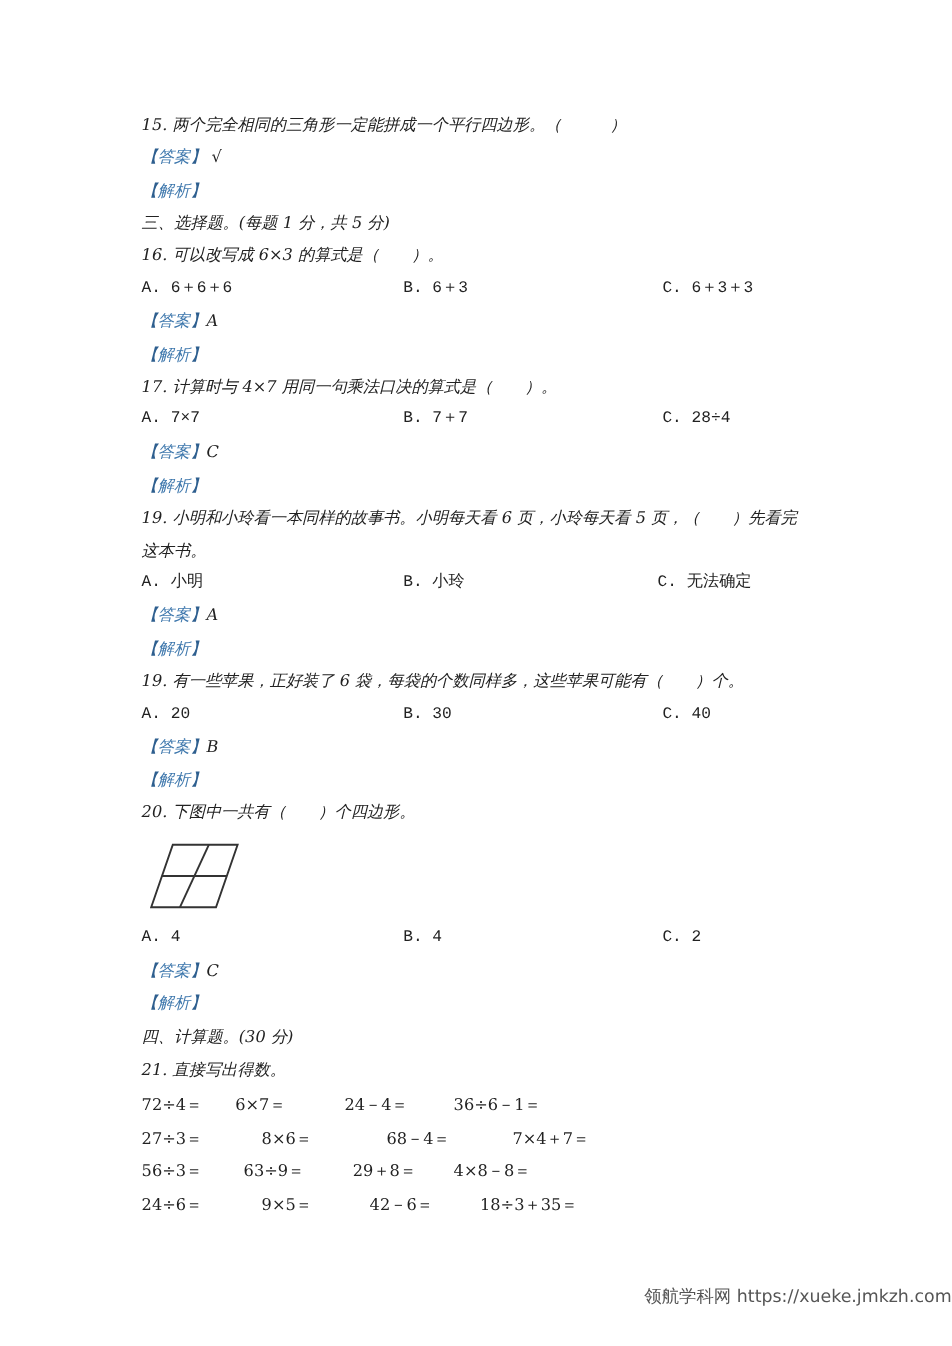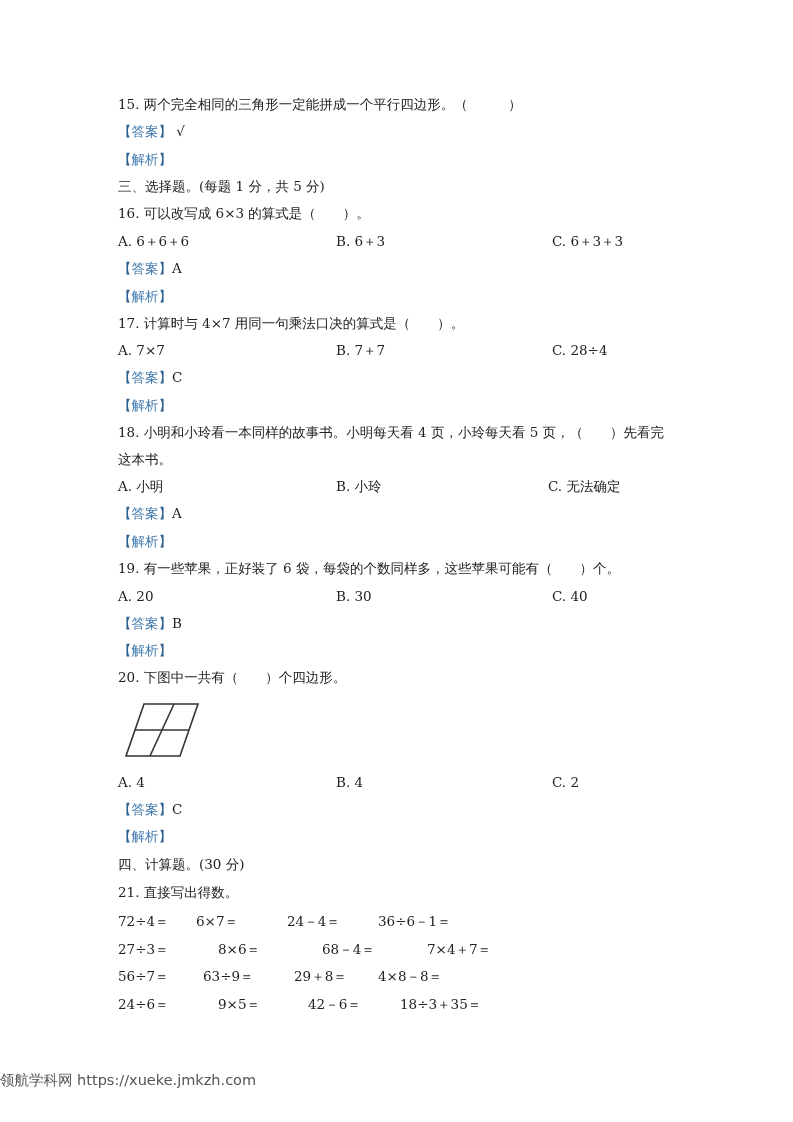--- a/index.html
+++ b/index.html
@@ -1,23 +1,23 @@
 <!DOCTYPE html>
 <html><head>
 <meta charset="utf-8">
 <style>
   html, body { margin: 0; padding: 0; background: #ffffff; }
   body { width: 793px; height: 1122px; position: relative; overflow: hidden;
          font-family: "DejaVu Serif", "Liberation Serif", serif; color: #222; }
-  .line { position: absolute; left: 118px; font-size: 13.5px; line-height: 18px; white-space: nowrap; }
+  .line { position: absolute; left: 118px; font-size: 13.5px; line-height: 18px; white-space: nowrap; font-style: italic; }
   .tag { color: #3f78ad; }
   .tag .br { color: #2e5f8f; }
-  .opt { position: absolute; font-size: 13.5px; line-height: 18px; white-space: nowrap; }
+  .opt { position: absolute; font-size: 13.5px; line-height: 18px; white-space: nowrap; font-family: Liberation Mono, monospace; }
   .calc { position: absolute; font-size: 13.5px; line-height: 18px; white-space: nowrap; }
-  .footer { position: absolute; left: 0; width: 793px; top: 1071px; text-align: left;
+  .footer { position: absolute; left: 0; width: 793px; top: 1071px; text-align: right;
             font-family: "DejaVu Sans", "Liberation Sans", sans-serif; font-size: 14.5px; color: #555; }
   svg.fig { position: absolute; left: 118px; top: 695px; }
 </style>
 </head>
 <body>
 
 <div class="line" style="top:95px">15. 两个完全相同的三角形一定能拼成一个平行四边形。（　　　）</div>
 <div class="line" style="top:122px">
   <span class="tag"><span class="br">【</span><span>答案</span><span class="br">】</span></span>
   <span>√</span>
@@ -43,21 +43,21 @@
 <div class="opt" style="left:118px;top:341px">A. 7×7</div>
 <div class="opt" style="left:336px;top:341px">B. 7＋7</div>
 <div class="opt" style="left:552px;top:341px">C. 28÷4</div>
 <div class="line" style="top:368px">
   <span class="tag"><span class="br">【</span><span>答案</span><span class="br">】</span></span><span>C</span>
 </div>
 <div class="line" style="top:396px">
   <span class="tag"><span class="br">【</span><span>解析</span><span class="br">】</span></span>
 </div>
 
-<div class="line" style="top:423px">18. 小明和小玲看一本同样的故事书。小明每天看 4 页，小玲每天看 5 页，（　　）先看完</div>
+<div class="line" style="top:423px">19. 小明和小玲看一本同样的故事书。小明每天看 6 页，小玲每天看 5 页，（　　）先看完</div>
 <div class="line" style="top:450px">这本书。</div>
 <div class="opt" style="left:118px;top:477px">A. 小明</div>
 <div class="opt" style="left:336px;top:477px">B. 小玲</div>
 <div class="opt" style="left:548px;top:477px">C. 无法确定</div>
 <div class="line" style="top:504px">
   <span class="tag"><span class="br">【</span><span>答案</span><span class="br">】</span></span><span>A</span>
 </div>
 <div class="line" style="top:532px">
   <span class="tag"><span class="br">【</span><span>解析</span><span class="br">】</span></span>
 </div>
@@ -97,21 +97,21 @@
 <div class="calc" style="left:118px;top:912px">72÷4＝</div>
 <div class="calc" style="left:196px;top:912px">6×7＝</div>
 <div class="calc" style="left:287px;top:912px">24－4＝</div>
 <div class="calc" style="left:378px;top:912px">36÷6－1＝</div>
 
 <div class="calc" style="left:118px;top:940px">27÷3＝</div>
 <div class="calc" style="left:218px;top:940px">8×6＝</div>
 <div class="calc" style="left:322px;top:940px">68－4＝</div>
 <div class="calc" style="left:427px;top:940px">7×4＋7＝</div>
 
-<div class="calc" style="left:118px;top:967px">56÷7＝</div>
+<div class="calc" style="left:118px;top:967px">56÷3＝</div>
 <div class="calc" style="left:203px;top:967px">63÷9＝</div>
 <div class="calc" style="left:294px;top:967px">29＋8＝</div>
 <div class="calc" style="left:378px;top:967px">4×8－8＝</div>
 
 <div class="calc" style="left:118px;top:995px">24÷6＝</div>
 <div class="calc" style="left:218px;top:995px">9×5＝</div>
 <div class="calc" style="left:308px;top:995px">42－6＝</div>
 <div class="calc" style="left:400px;top:995px">18÷3＋35＝</div>
 
 <div class="footer">领航学科网 https://xueke.jmkzh.com</div>

